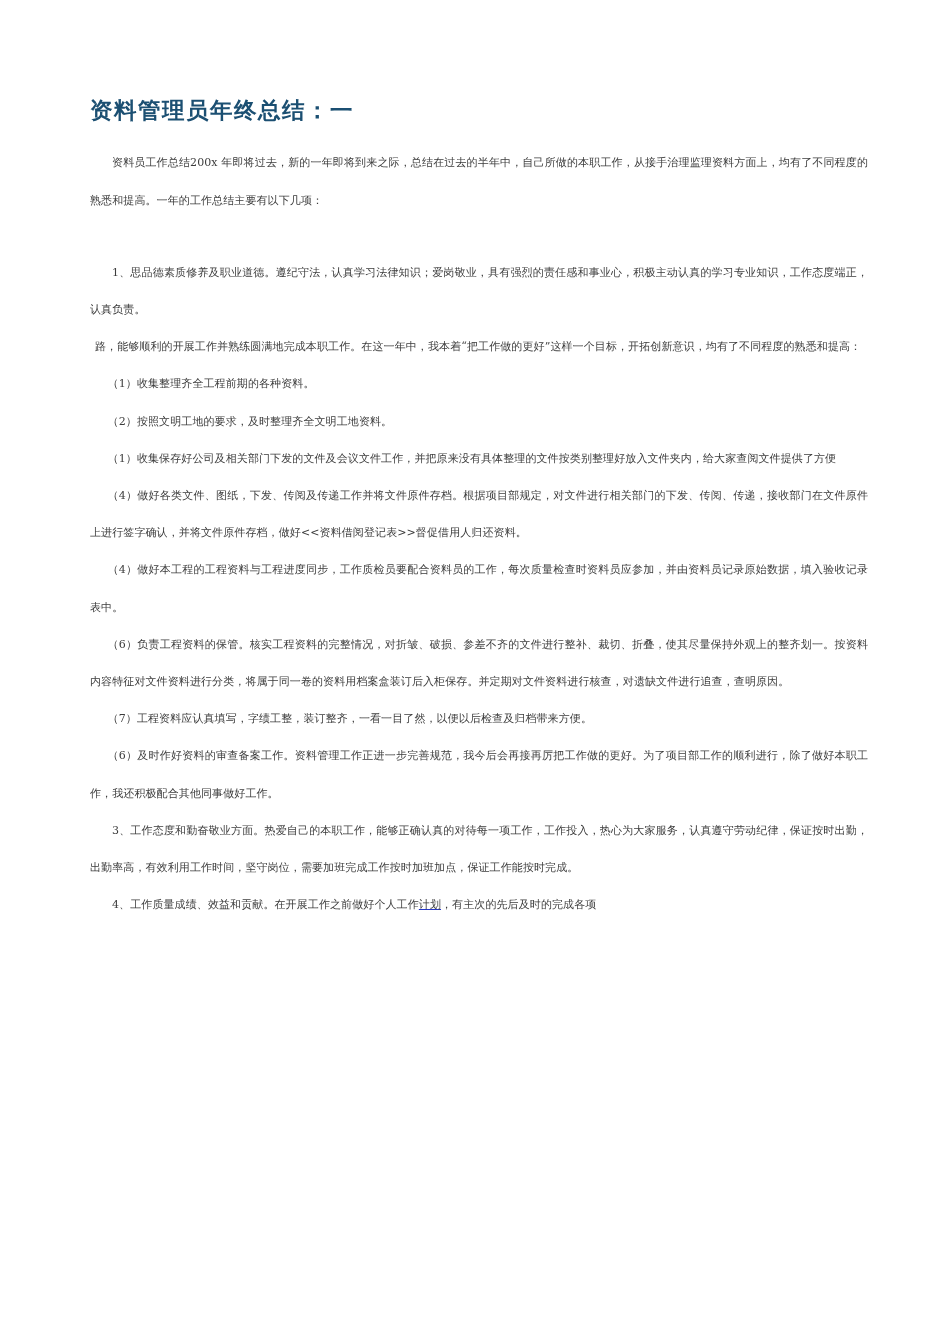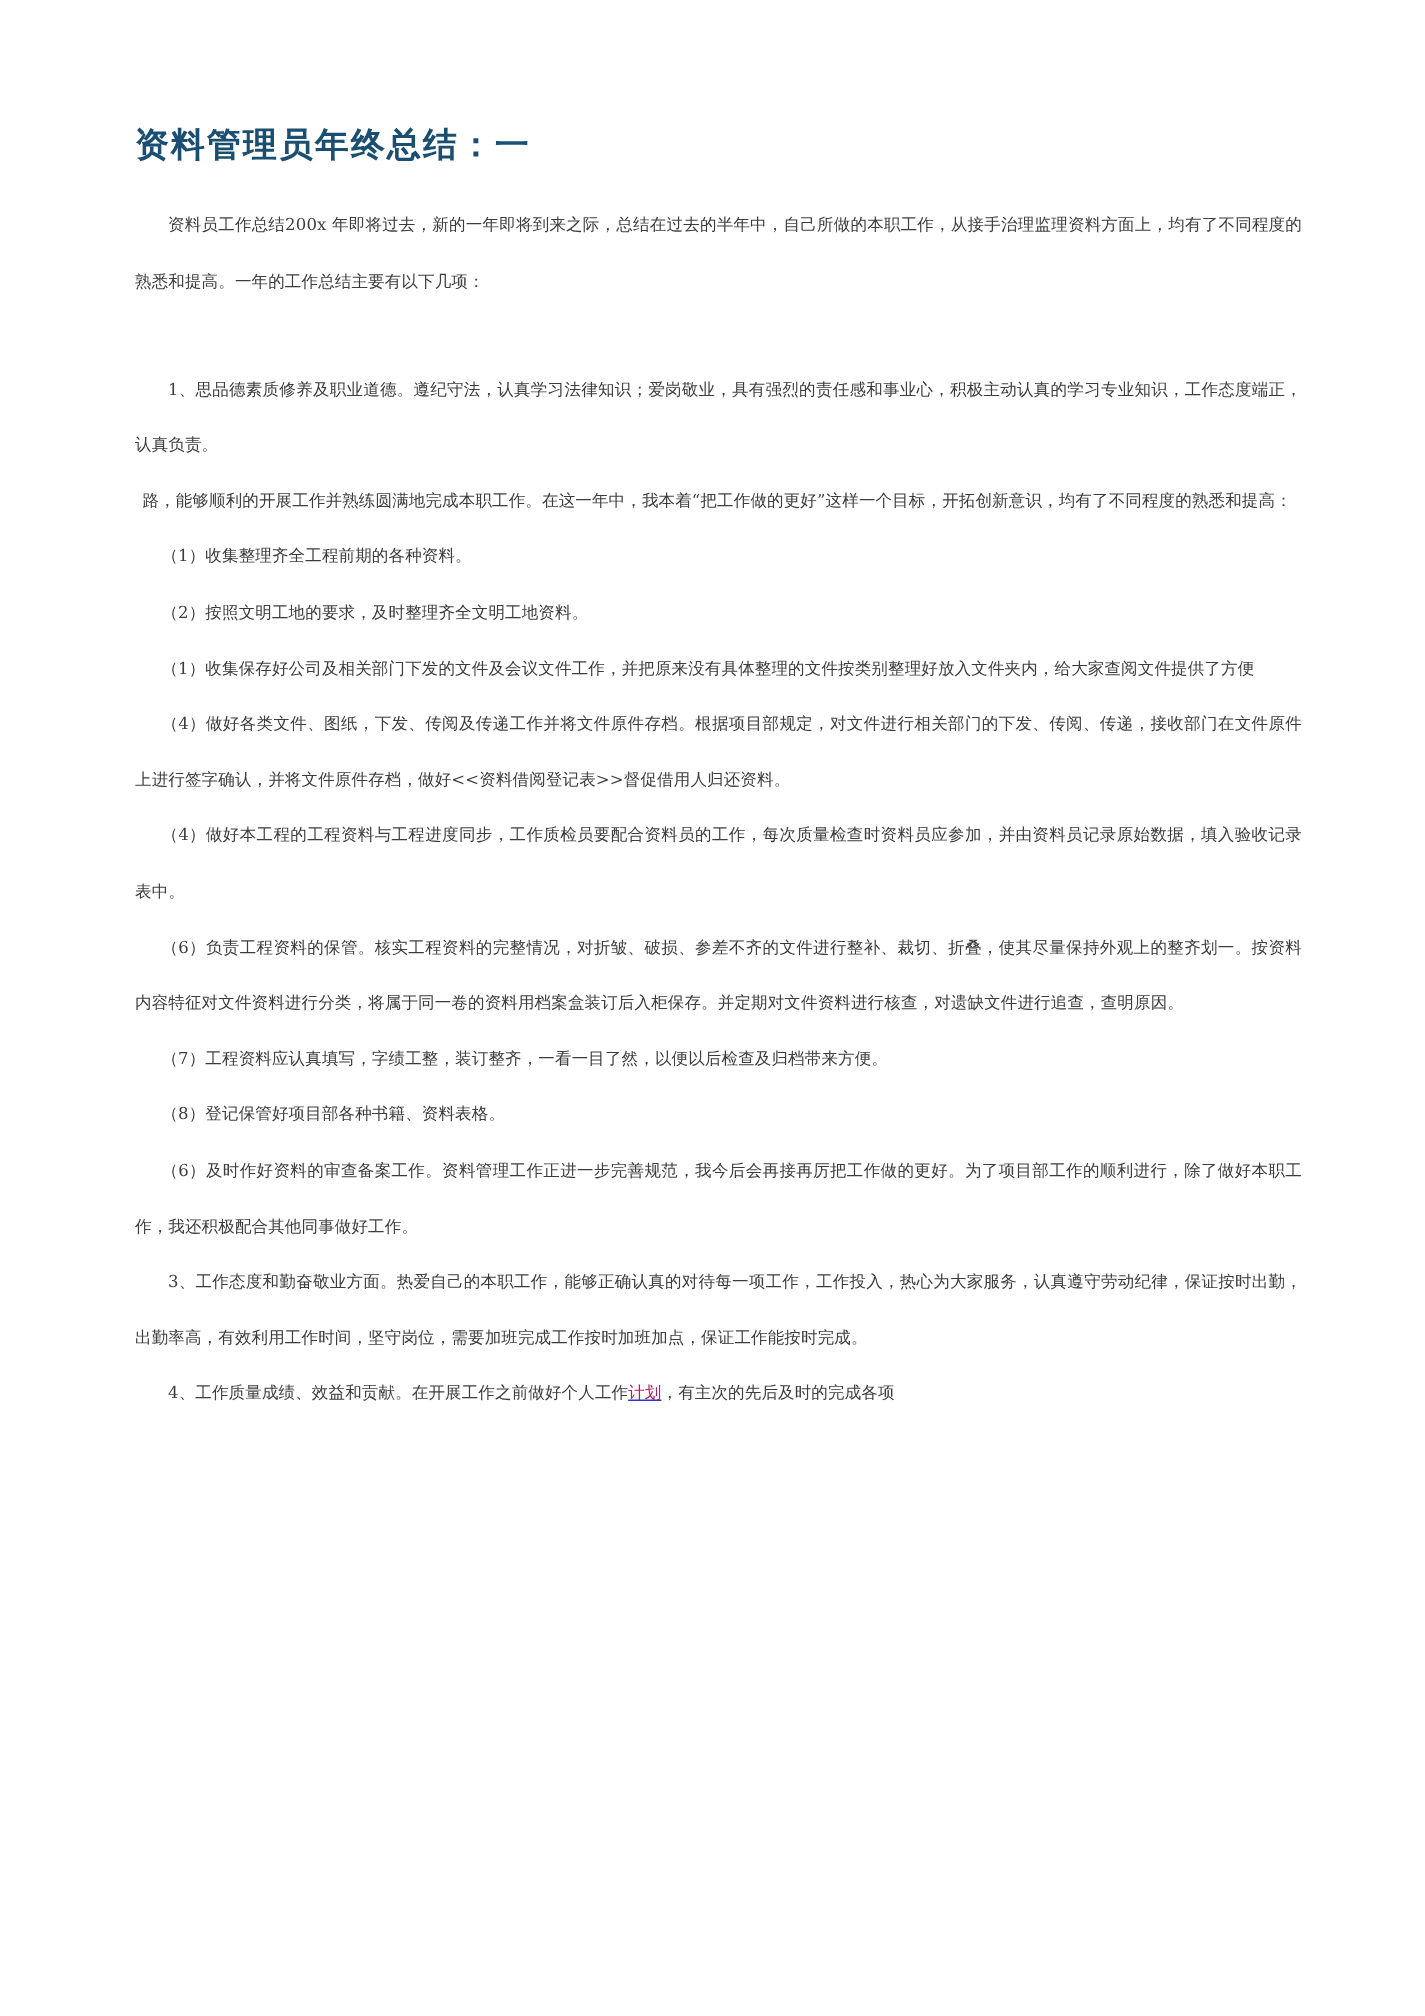--- a/index.html
+++ b/index.html
@@ -23,21 +23,21 @@
     padding: 78px 82px 0 90px;
     overflow: hidden;
   }
   .doc-title {
     font-family: "DejaVu Serif", "Liberation Serif", serif;
     font-size: 22.5px;
     font-weight: bold;
     color: #1b4f72;
     letter-spacing: 1.5px;
     line-height: 1.35;
-    margin: 4px 0 19px 0;
+    margin: 17px 0 19px 0;
     text-align: left;
     white-space: pre;
   }
   .body-block {
     font-size: 11px;
     line-height: 37.2px;
     color: #3c3c3c;
     text-align: justify;
     text-justify: inter-ideograph;
     letter-spacing: 0.1px;
@@ -96,22 +96,21 @@
     <p class="p indent1">（1）收集保存好公司及相关部门下发的文件及会议文件工作，并把原来没有具体整理的文件按类别整理好放入文件夹内，给大家查阅文件提供了方便</p>
 
     <p class="p indent1">（4）做好各类文件、图纸，下发、传阅及传递工作并将文件原件存档。根据项目部规定，对文件进行相关部门的下发、传阅、传递，接收部门在文件原件上进行签字确认，并将文件原件存档，做好&lt;&lt;资料借阅登记表&gt;&gt;督促借用人归还资料。</p>
 
     <p class="p indent1">（4）做好本工程的工程资料与工程进度同步，工作质检员要配合资料员的工作，每次质量检查时资料员应参加，并由资料员记录原始数据，填入验收记录表中。</p>
 
     <p class="p indent1">（6）负责工程资料的保管。核实工程资料的完整情况，对折皱、破损、参差不齐的文件进行整补、裁切、折叠，使其尽量保持外观上的整齐划一。按资料内容特征对文件资料进行分类，将属于同一卷的资料用档案盒装订后入柜保存。并定期对文件资料进行核查，对遗缺文件进行追查，查明原因。</p>
 
     <p class="p indent1">（7）工程资料应认真填写，字绩工整，装订整齐，一看一目了然，以便以后检查及归档带来方便。</p>
 
-    <p class="p indent1">（8）登记保管好项目部各种书籍、资料表格。</p>
 
     <p class="p indent1">（6）及时作好资料的审查备案工作。资料管理工作正进一步完善规范，我今后会再接再厉把工作做的更好。为了项目部工作的顺利进行，除了做好本职工作，我还积极配合其他同事做好工作。</p>
 
     <p class="p">3、工作态度和勤奋敬业方面。热爱自己的本职工作，能够正确认真的对待每一项工作，工作投入，热心为大家服务，认真遵守劳动纪律，保证按时出勤，出勤率高，有效利用工作时间，坚守岗位，需要加班完成工作按时加班加点，保证工作能按时完成。</p>
 
-    <p class="p"><span>4、工作质量成绩、效益和贡献。在开展工作之前做好个人工作</span><a href="#" class="doc-link" style="color: #be185d; text-decoration-color: rgb(38, 55, 201);">计划</a><span>，有主次的先后及时的完成各项</span></p>
+    <p class="p"><span>4、工作质量成绩、效益和贡献。在开展工作之前做好个人工作</span><a href="#" class="doc-link" style="color: #404040; text-decoration-color: rgb(38, 55, 201);">计划</a><span>，有主次的先后及时的完成各项</span></p>
 
   </div>
 </div>
 
 </body></html>

